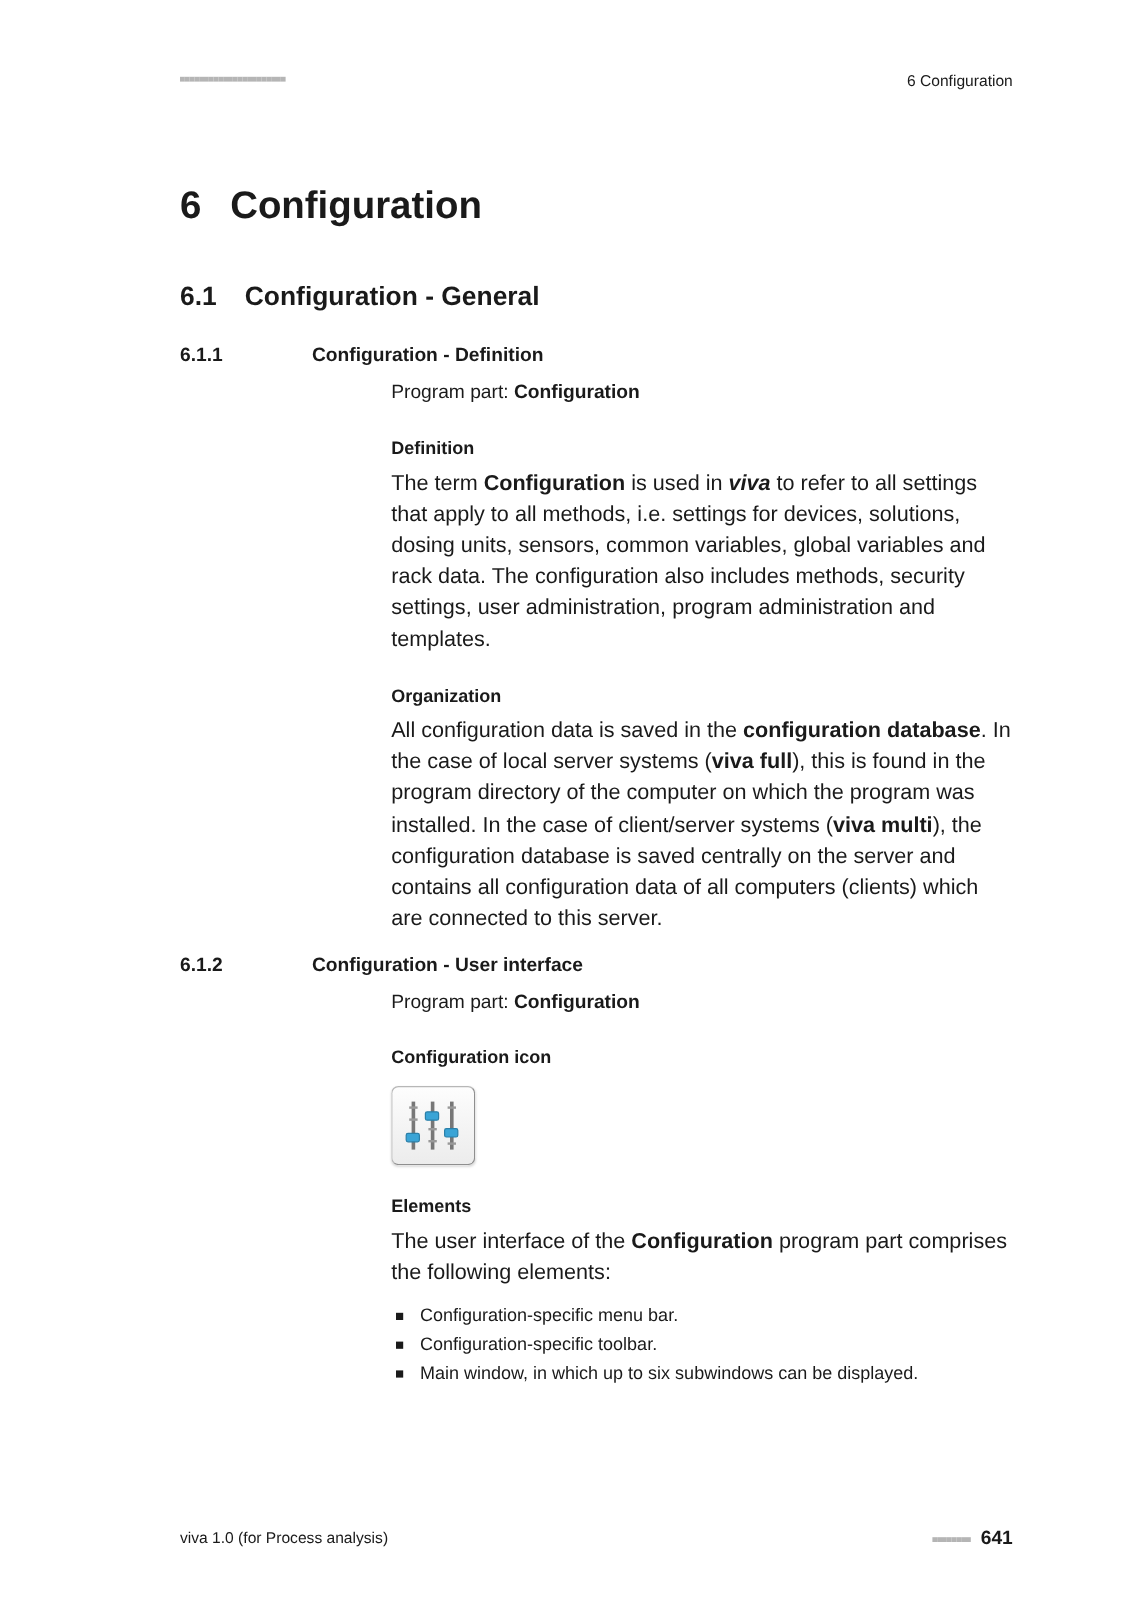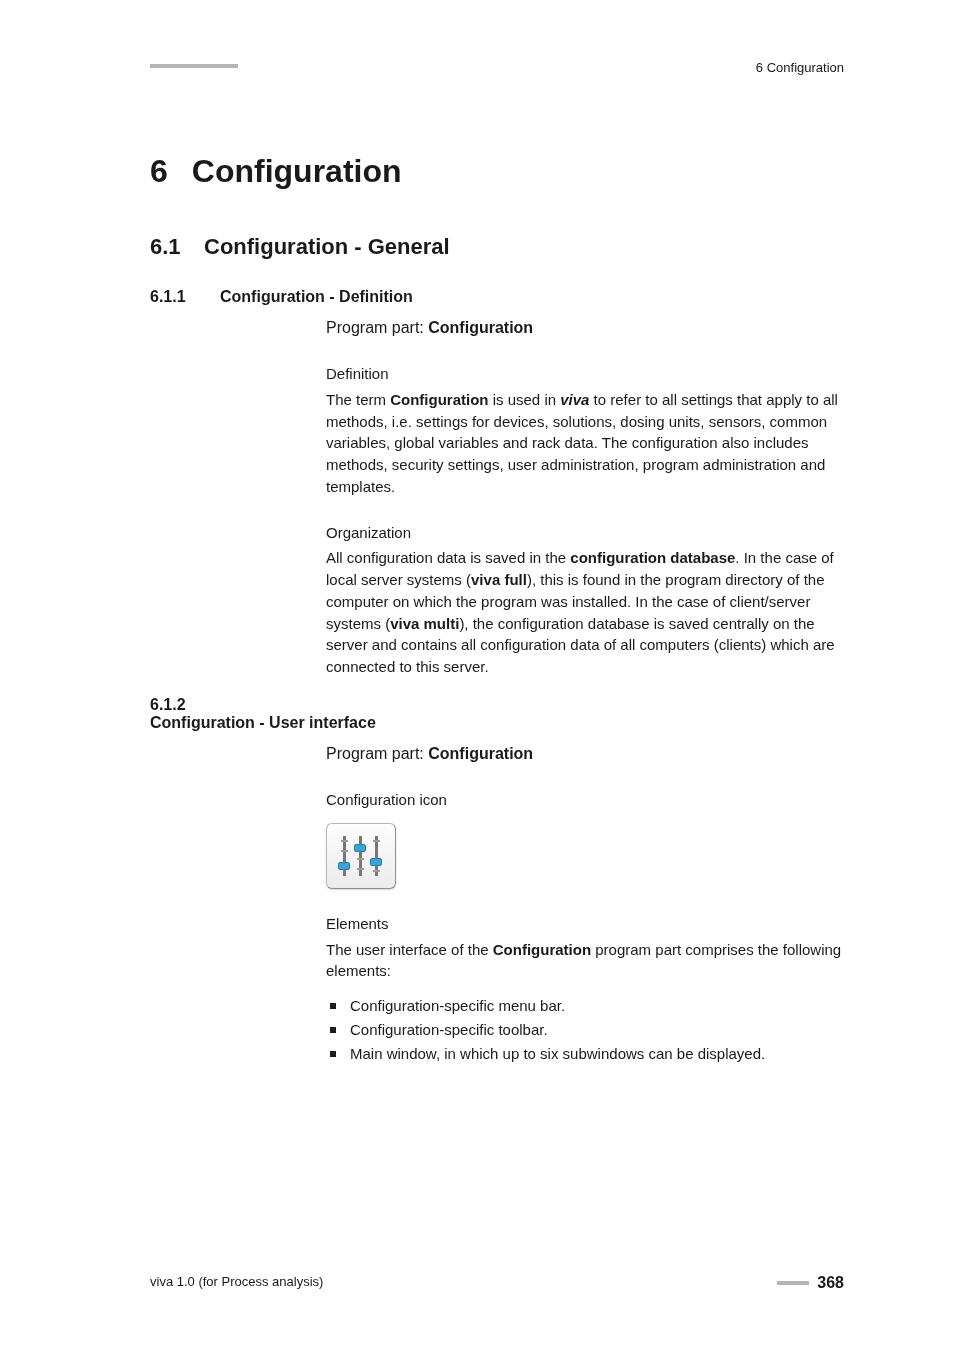--- a/index.html
+++ b/index.html
@@ -60,20 +60,21 @@
     font-size: 22px;
     min-width: 54px;
   }
   .section-title {
     font-family: "Arial Black", Arial, sans-serif;
     font-weight: 900;
     font-size: 22px;
   }
   .subsection-row {
     display: flex;
+    gap: 40px;
     margin-bottom: 10px;
     margin-top: 10px;
   }
   .subsection-num {
     font-family: "Arial Black", Arial, sans-serif;
     font-weight: 900;
     font-size: 16px;
     min-width: 70px;
   }
   .subsection-title {
@@ -87,27 +88,27 @@
     line-height: 1.45;
     color: #1a1a1a;
   }
   .program-part {
     font-size: 16px;
     margin-bottom: 16px;
   }
   .program-part b { font-weight: 700; }
   .blk-head {
     font-family: "Arial Black", Arial, sans-serif;
-    font-weight: 400;
+    font-weight: 700;
     font-size: 15px;
     margin-bottom: 4px;
     margin-top: 24px;
   }
   .para {
-    font-size: 15px;
+    font-size: 18px;
     margin-bottom: 12px;
   }
   .para b { font-weight: 700; }
   .para em.bi { font-weight: 700; font-style: italic; }
   .icon-box {
     width: 70px;
     height: 66px;
     border: 1px solid #b7b7b7;
     border-bottom-color: #8f8f8f;
     border-right-color: #8f8f8f;
@@ -244,21 +245,21 @@
       <span>Program part: </span><b>Configuration</b>
     </div>
 
     <div class="blk-head">Definition</div>
     <div class="para">The term <b>Configuration</b> is used in <em class="bi">viva</em> to refer to all settings that apply to all methods, i.e. settings for devices, solutions, dosing units, sensors, common variables, global variables and rack data. The configuration also includes methods, security settings, user administration, program administration and templates.</div>
 
     <div class="blk-head">Organization</div>
     <div class="para">All configuration data is saved in the <b>configuration database</b>. In the case of local server systems (<b>viva full</b>), this is found in the program directory of the computer on which the program was installed. In the case of client/server systems (<b>viva multi</b>), the configuration database is saved centrally on the server and contains all configuration data of all computers (clients) which are connected to this server.</div>
   </div>
 
-  <div class="subsection-row" style="margin-top:18px;flex-direction:column;">
+  <div class="subsection-row" style="margin-top:18px;">
     <span class="subsection-num">6.1.2</span>
     <span class="subsection-title">Configuration - User interface</span>
   </div>
   <div class="body-col">
     <div class="program-part">
       <span>Program part: </span><b>Configuration</b>
     </div>
 
     <div class="blk-head">Configuration icon</div>
 
@@ -296,17 +297,17 @@
       <div class="footer-squares">
         <span class="sq"></span>
           <span class="sq"></span>
           <span class="sq"></span>
           <span class="sq"></span>
           <span class="sq"></span>
           <span class="sq"></span>
           <span class="sq"></span>
           <span class="sq"></span>
       </div>
-      <span class="page-num">368</span>
+      <span class="page-num">641</span>
     </div>
   </div>
 
 </div>
 
 </body></html>

